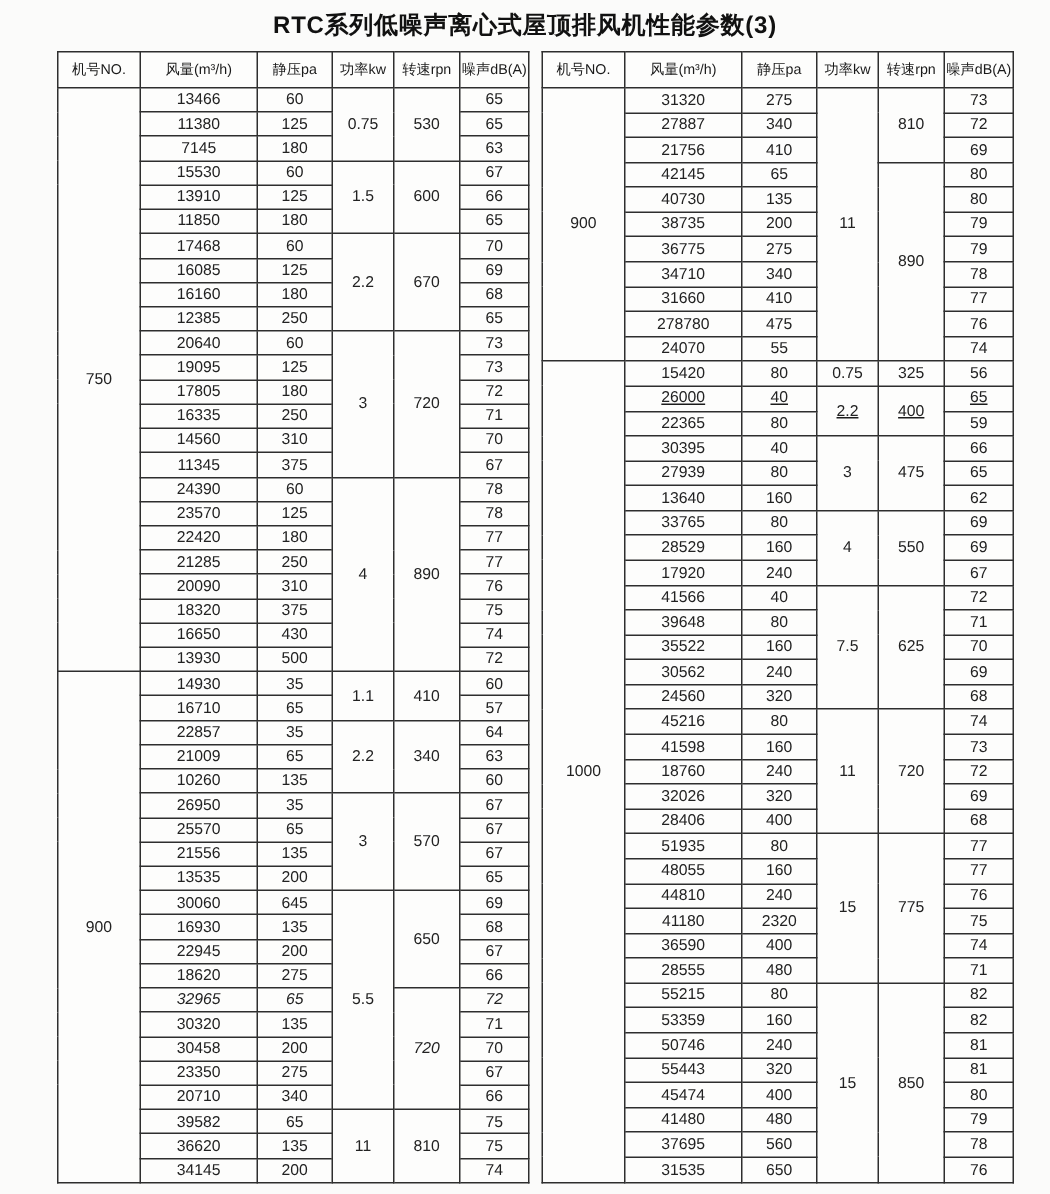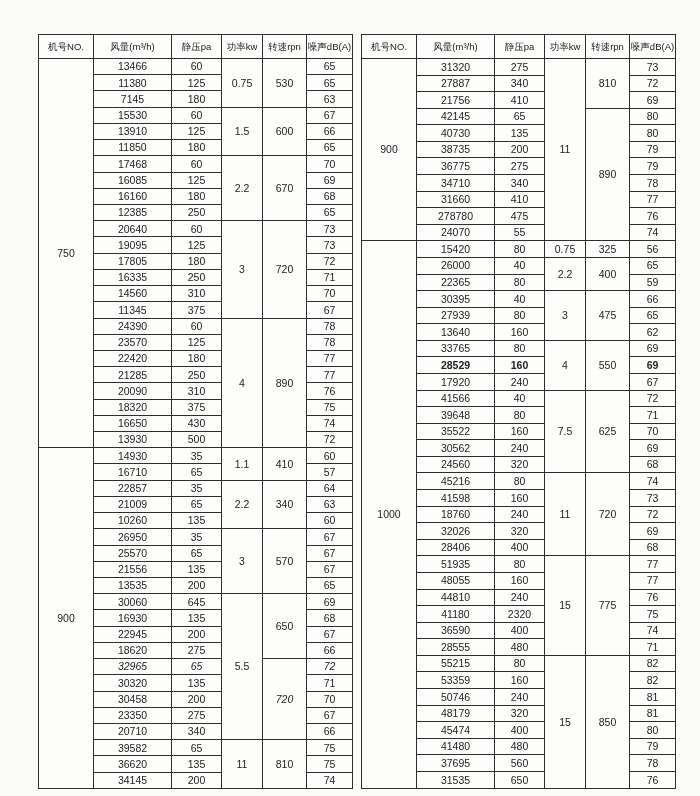--- a/index.html
+++ b/index.html
@@ -45,20 +45,21 @@
     font-size:9.5px;
     font-weight:normal;
     height:23px;
     color:#1a1a1a;
   }
 </style>
 </head>
 <body>
 
 <div class="page">
+  <div class="title">RTC系列低噪声离心式屋顶排风机性能参数(3)</div>
   <div class="tables-wrap">
     <table class="perf">
         <colgroup>
           <col style="width: 55px;">
           <col style="width: 78px;">
           <col style="width: 50px;">
           <col style="width: 41px;">
           <col style="width: 44px;">
           <col style="width: 46px;">
         </colgroup>
@@ -403,21 +404,21 @@
             <td>74</td>
           </tr>
           <tr style="height: 16.5909px;">
             <td rowspan="33">1000</td>
             <td>15420</td>
             <td>80</td>
             <td rowspan="1">0.75</td>
             <td rowspan="1">325</td>
             <td>56</td>
           </tr>
-          <tr style="height: 16.5909px;">
+          <tr style="height: 16.5909px; text-decoration: underline;">
             <td>26000</td>
             <td>40</td>
             <td rowspan="2">2.2</td>
             <td rowspan="2">400</td>
             <td>65</td>
           </tr>
           <tr style="height: 16.5909px;">
             <td>22365</td>
             <td>80</td>
             <td>59</td>
@@ -439,21 +440,21 @@
             <td>160</td>
             <td>62</td>
           </tr>
           <tr style="height: 16.5909px; margin-top: 32px;">
             <td>33765</td>
             <td>80</td>
             <td rowspan="3">4</td>
             <td rowspan="3">550</td>
             <td>69</td>
           </tr>
-          <tr style="height: 16.5909px; font-weight: bold;">
+          <tr style="height: 16.5909px;">
             <td>28529</td>
             <td>160</td>
             <td>69</td>
           </tr>
           <tr style="height: 16.5909px;">
             <td>17920</td>
             <td>240</td>
             <td>67</td>
           </tr>
           <tr style="height: 16.5909px;">
@@ -553,21 +554,21 @@
             <td>53359</td>
             <td>160</td>
             <td>82</td>
           </tr>
           <tr style="height: 16.5909px;">
             <td>50746</td>
             <td>240</td>
             <td>81</td>
           </tr>
           <tr style="height: 16.5909px;">
-            <td>48179</td>
+            <td>55443</td>
             <td>320</td>
             <td>81</td>
           </tr>
           <tr style="height: 16.5909px;">
             <td>45474</td>
             <td>400</td>
             <td>80</td>
           </tr>
           <tr style="height: 16.5909px;">
             <td>41480</td>

